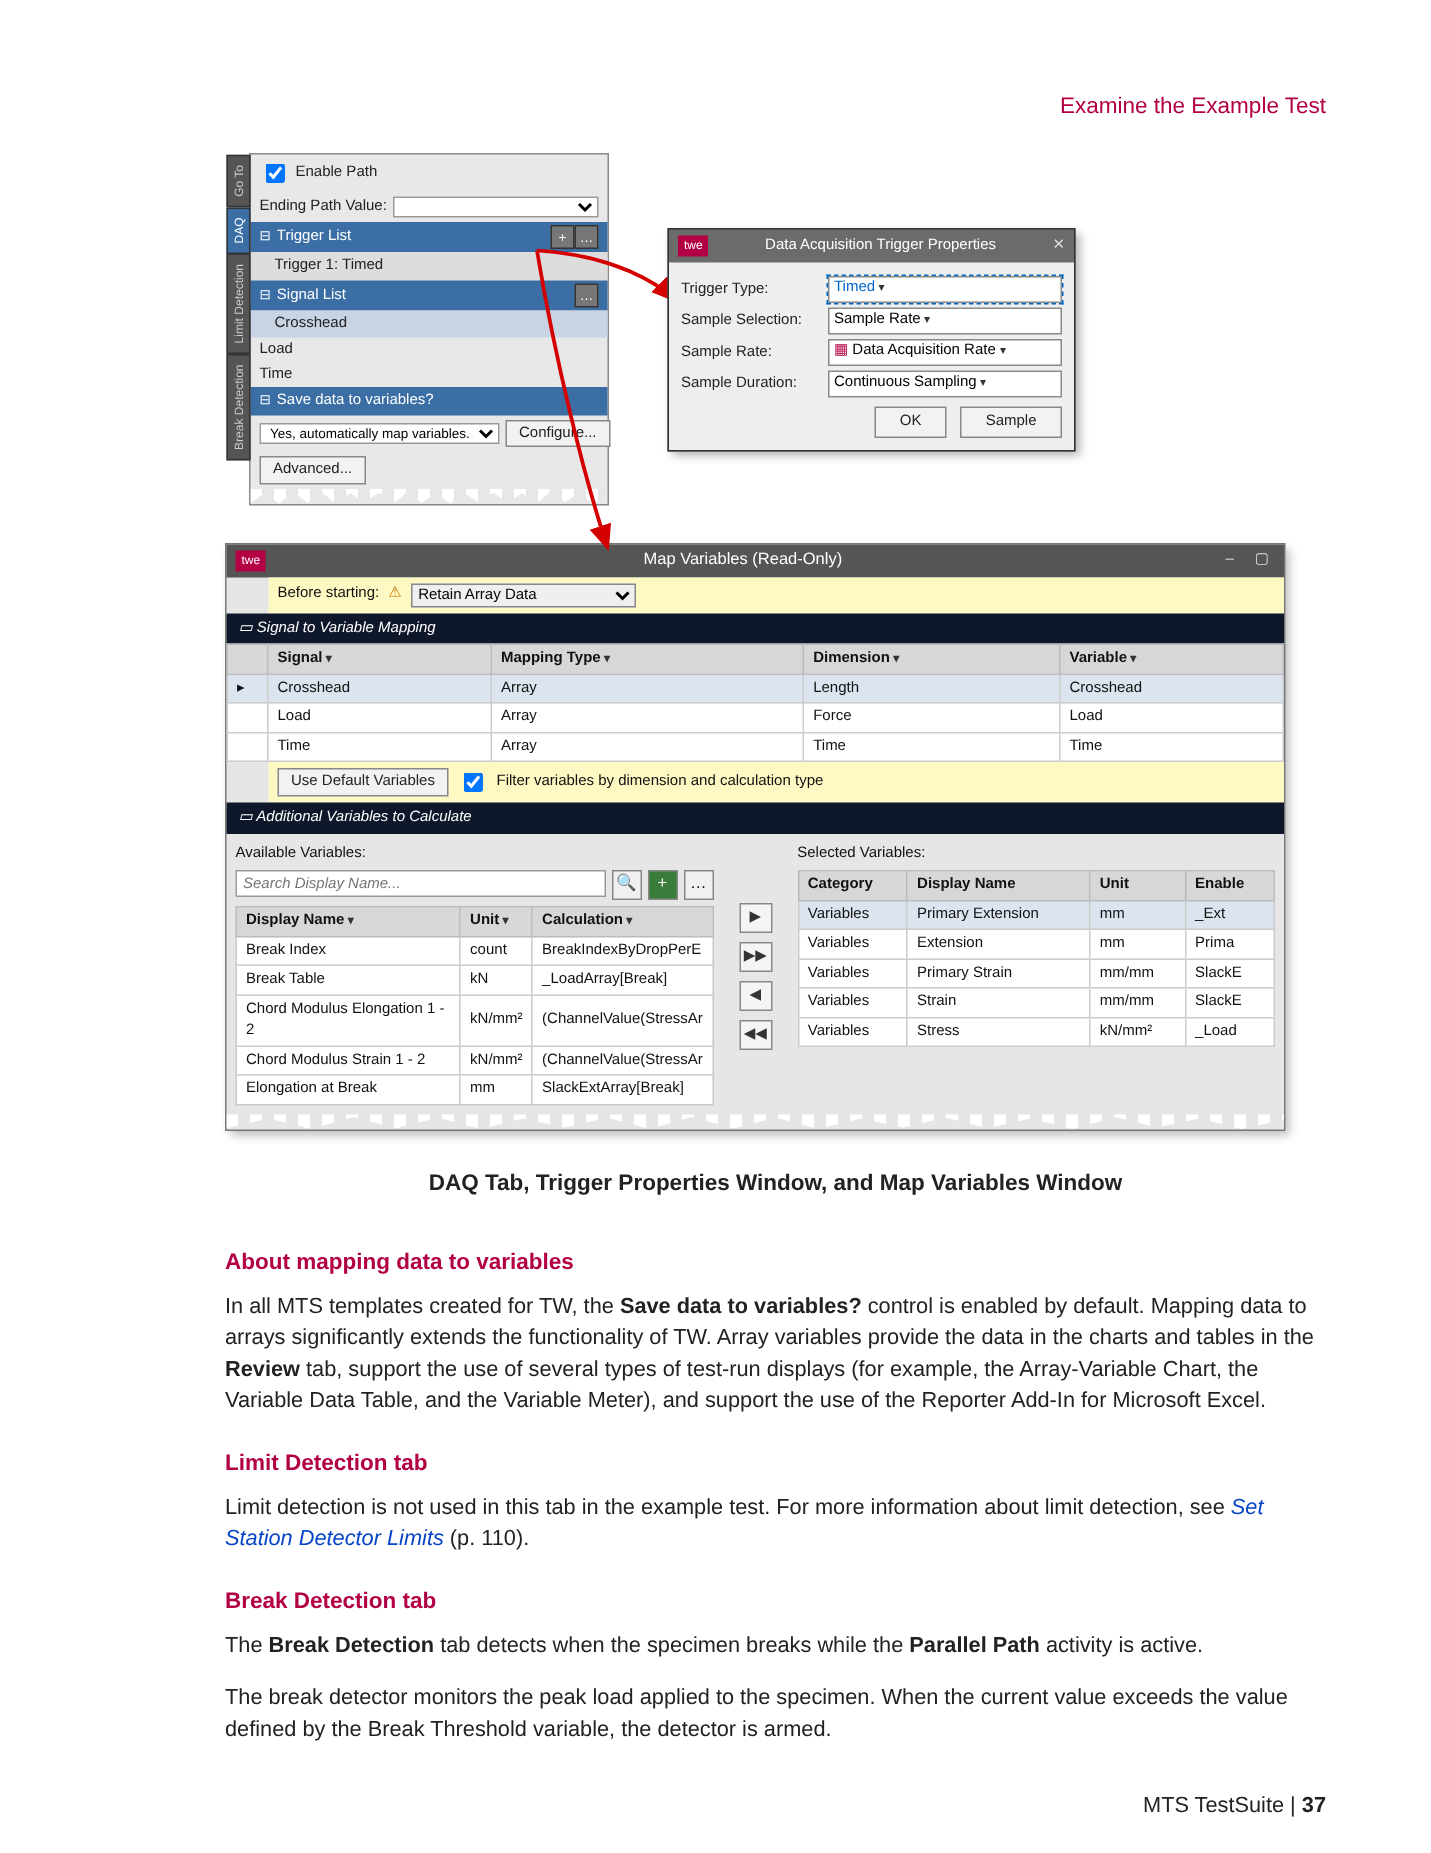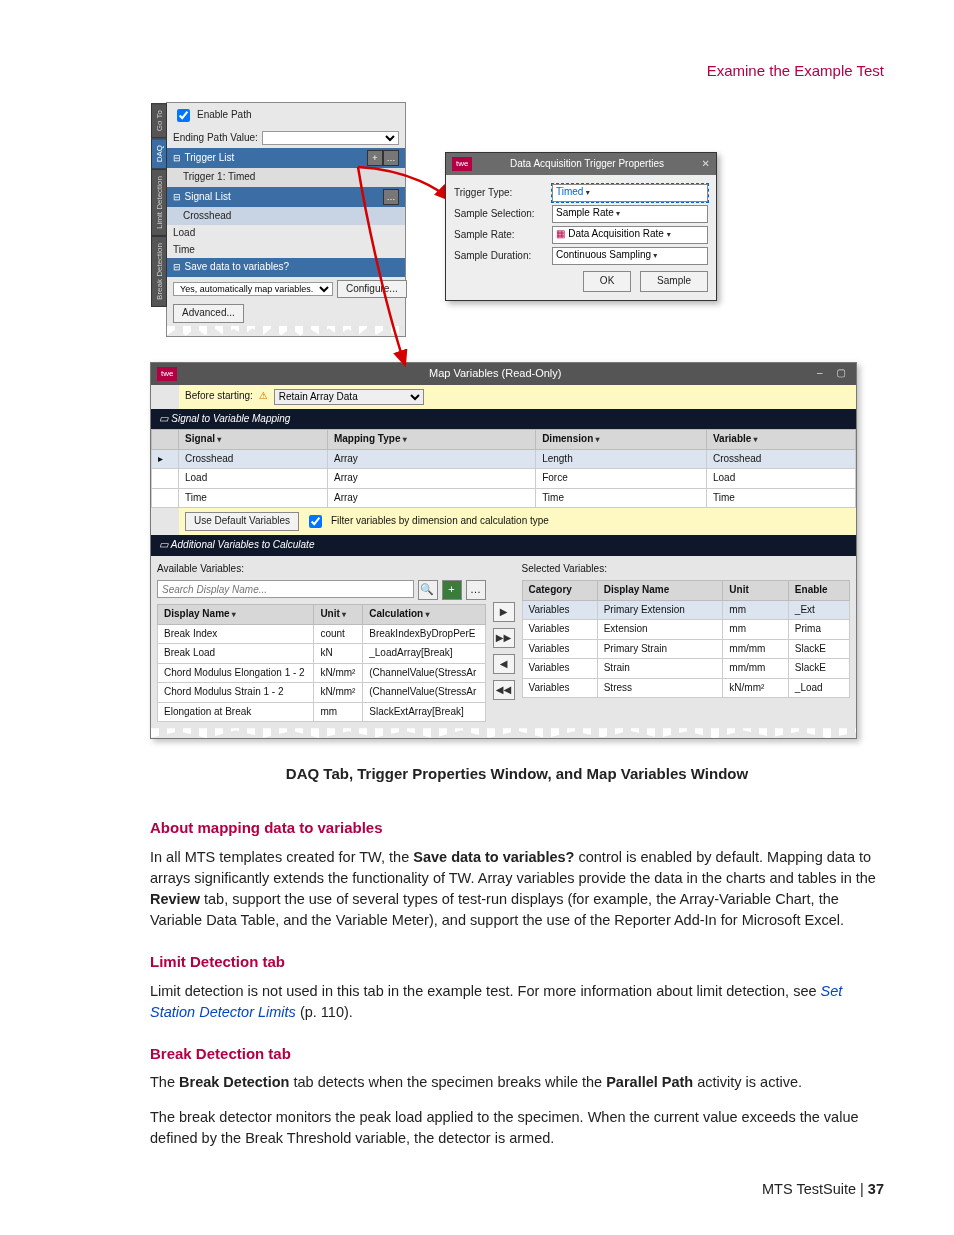--- a/index.html
+++ b/index.html
@@ -122,21 +122,21 @@
   .mapvar .sec {
     background:#0f172a; color:#fff; padding:3px 8px; font-size:10px;font-style:italic;
   }
   .mapvar table { width:100%; border-collapse:collapse; font-size:10px;}
   .mapvar th {
     background:#d7d7d7; text-align:left; padding:2px 6px; border:1px solid #bbb;
     font-weight:bold; font-size:10px;
   }
   .mapvar td { padding:2px 6px; border:1px solid #ccc; background:#fff;}
   .mapvar tr.sel td { background:#dbe4ef; }
-  .mapvar .midflex { display:flex; gap:6px; padding:6px; align-items:flex-start;}
+  .mapvar .midflex { display:flex; gap:16px; padding:6px; align-items:flex-start;}
   .col { flex:1; }
   .search-row { display:flex; gap:4px; margin-bottom:4px;}
   .search-row input {
     flex:1; height:16px; font-size:10px; font-style:italic; color:#666;
     border:1px solid #999; padding:0 4px;
   }
   .mini-icon {
     width:18px; height:18px; display:inline-flex; align-items:center;
     justify-content:center; background:#f0f0f0; border:1px solid #888;
     font-size:11px;
@@ -350,21 +350,21 @@
             <th class="drop-arrow">Display Name</th>
             <th class="drop-arrow">Unit</th>
             <th class="drop-arrow">Calculation</th>
           </tr>
           <tr>
                 <td>Break Index</td>
                 <td>count</td>
                 <td>BreakIndexByDropPerE</td>
               </tr>
           <tr>
-                <td>Break Load</td>
+                <td>Break Table</td>
                 <td>kN</td>
                 <td>_LoadArray[Break]</td>
               </tr>
           <tr>
                 <td>Chord Modulus Elongation 1 - 2</td>
                 <td>kN/mm²</td>
                 <td>(ChannelValue(StressAr</td>
               </tr>
           <tr>
                 <td>Chord Modulus Strain 1 - 2</td>

